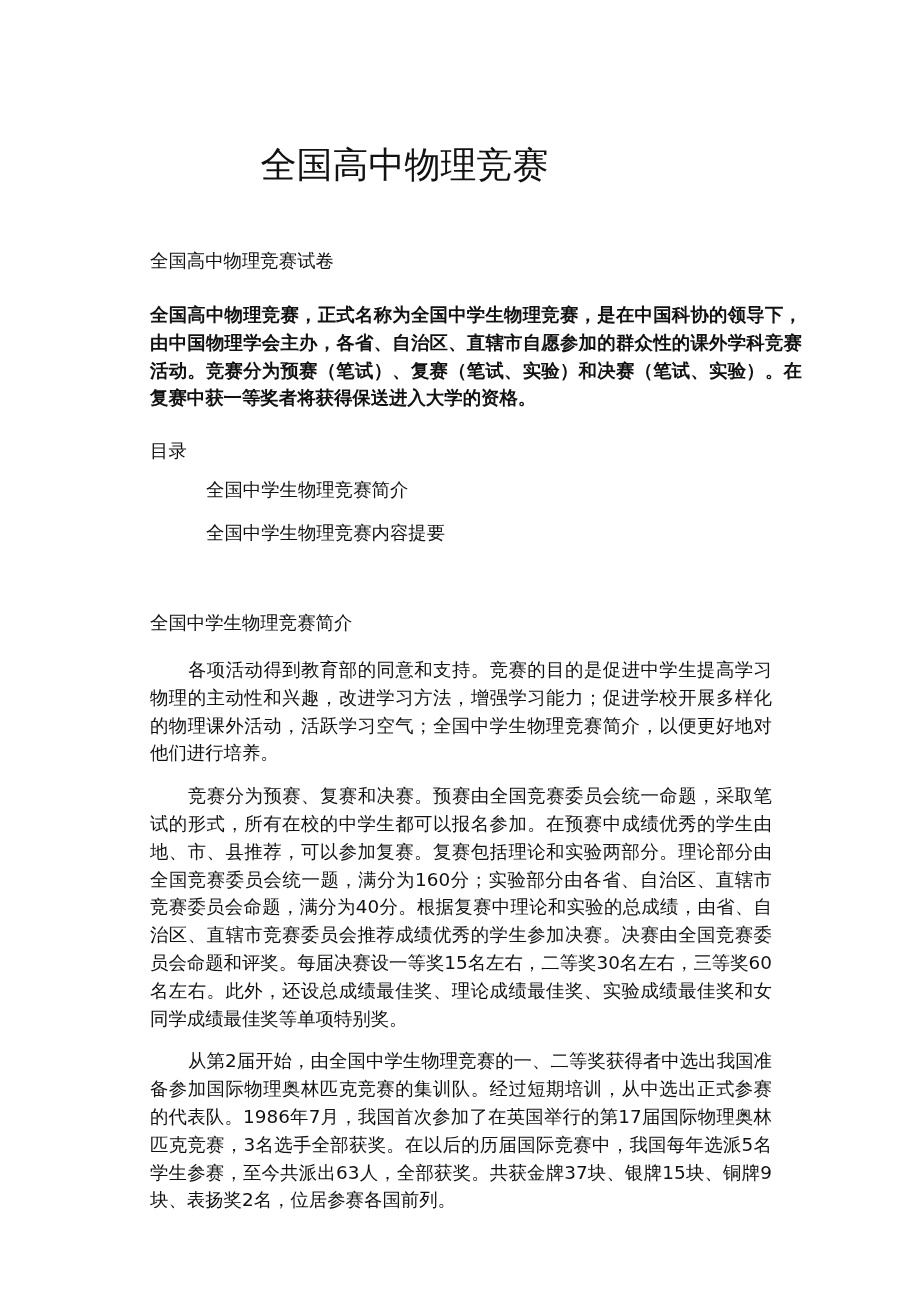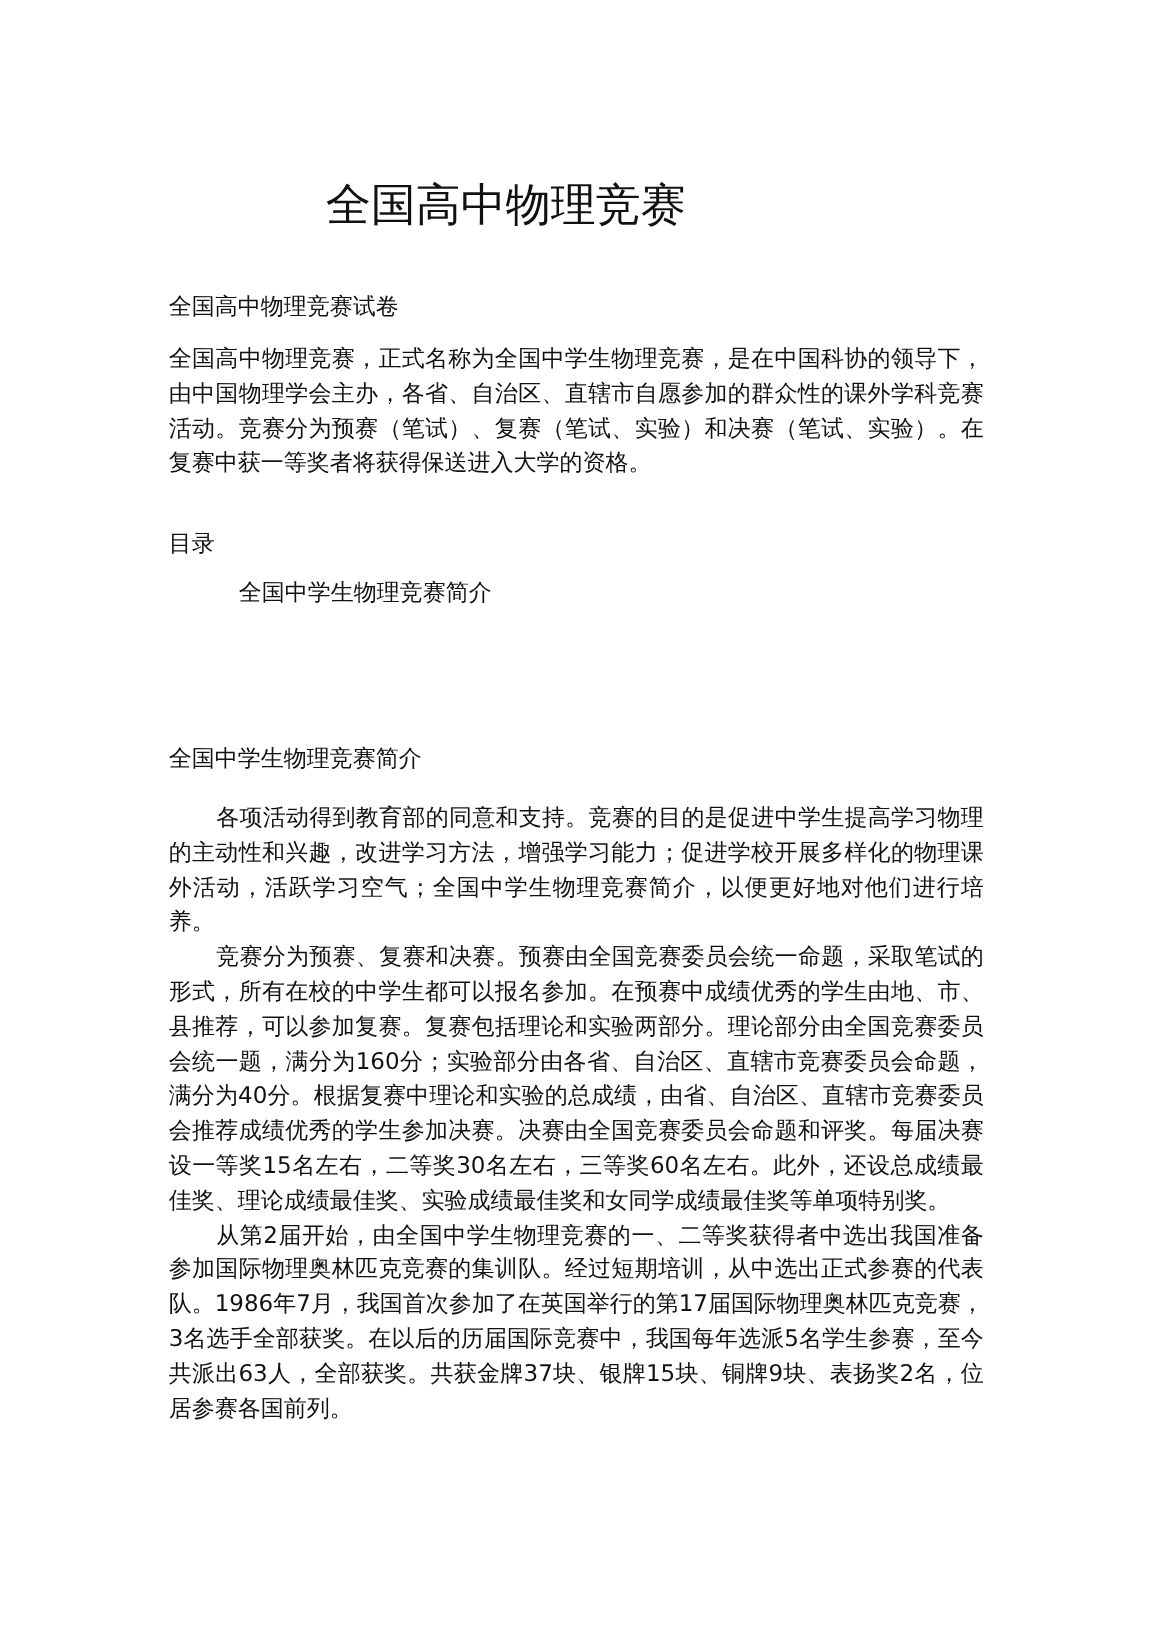--- a/index.html
+++ b/index.html
@@ -1,23 +1,23 @@
 <!DOCTYPE html>
 <html><head>
 <meta charset="utf-8">
 <style>
   html, body { margin: 0; padding: 0; background: #ffffff; }
   body { width: 920px; height: 1302px; position: relative; overflow: hidden;
          font-family: "DejaVu Sans", "Liberation Sans", sans-serif; color: #111111; }
   .page { position: absolute; left: 135px; top: 0; width: 652px; }
   .title { position: absolute; left: 0; width: 809px; top: 116px; text-align: center;
            font-size: 36px; line-height: 50px; letter-spacing: 0px; font-weight: normal; }
-  .txt { font-size: 18.4px; line-height: 27.8px; margin: 0; text-align: justify; }
+  .txt { font-size: 18.4px; line-height: 27.8px; margin: 15px; text-align: justify; }
   .subtitle { position: absolute; top: 232px; left: 0; }
-  .intro { position: absolute; top: 274px; left: 0; width: 652px; }
+  .intro { position: absolute; top: 286px; left: 0; width: 652px; font-weight: bold; }
   .toc-head { position: absolute; top: 422px; left: 0; }
   .toc { position: absolute; top: 461px; left: 0; width: 652px; }
   .toc .item { text-indent: 56px; }
   .sec-head { position: absolute; top: 594px; left: 0; }
   .body { position: absolute; top: 641px; left: 0; width: 652px; }
   .body .para { text-indent: 38px; }
 </style>
 </head>
 <body>
 
@@ -25,20 +25,21 @@
 
 <div class="page">
   <p class="txt subtitle">全国高中物理竞赛试卷</p>
 
   <p class="txt intro">全国高中物理竞赛，正式名称为全国中学生物理竞赛，是在中国科协的领导下，由中国物理学会主办，各省、自治区、直辖市自愿参加的群众性的课外学科竞赛活动。竞赛分为预赛（笔试）、复赛（笔试、实验）和决赛（笔试、实验）。在复赛中获一等奖者将获得保送进入大学的资格。</p>
 
   <p class="txt toc-head">目录</p>
 
   <div class="toc">
     <p class="txt item">全国中学生物理竞赛简介</p>
+    <p class="txt item">全国中学生物理竞赛内容提要</p>
   </div>
 
   <p class="txt sec-head">全国中学生物理竞赛简介</p>
 
   <div class="body">
     <p class="txt para">各项活动得到教育部的同意和支持。竞赛的目的是促进中学生提高学习物理的主动性和兴趣，改进学习方法，增强学习能力；促进学校开展多样化的物理课外活动，活跃学习空气；全国中学生物理竞赛简介，以便更好地对他们进行培养。</p>
     <p class="txt para">竞赛分为预赛、复赛和决赛。预赛由全国竞赛委员会统一命题，采取笔试的形式，所有在校的中学生都可以报名参加。在预赛中成绩优秀的学生由地、市、县推荐，可以参加复赛。复赛包括理论和实验两部分。理论部分由全国竞赛委员会统一题，满分为160分；实验部分由各省、自治区、直辖市竞赛委员会命题，满分为40分。根据复赛中理论和实验的总成绩，由省、自治区、直辖市竞赛委员会推荐成绩优秀的学生参加决赛。决赛由全国竞赛委员会命题和评奖。每届决赛设一等奖15名左右，二等奖30名左右，三等奖60名左右。此外，还设总成绩最佳奖、理论成绩最佳奖、实验成绩最佳奖和女同学成绩最佳奖等单项特别奖。</p>
     <p class="txt para">从第2届开始，由全国中学生物理竞赛的一、二等奖获得者中选出我国准备参加国际物理奥林匹克竞赛的集训队。经过短期培训，从中选出正式参赛的代表队。1986年7月，我国首次参加了在英国举行的第17届国际物理奥林匹克竞赛，3名选手全部获奖。在以后的历届国际竞赛中，我国每年选派5名学生参赛，至今共派出63人，全部获奖。共获金牌37块、银牌15块、铜牌9块、表扬奖2名，位居参赛各国前列。</p>
   </div>
 </div>

